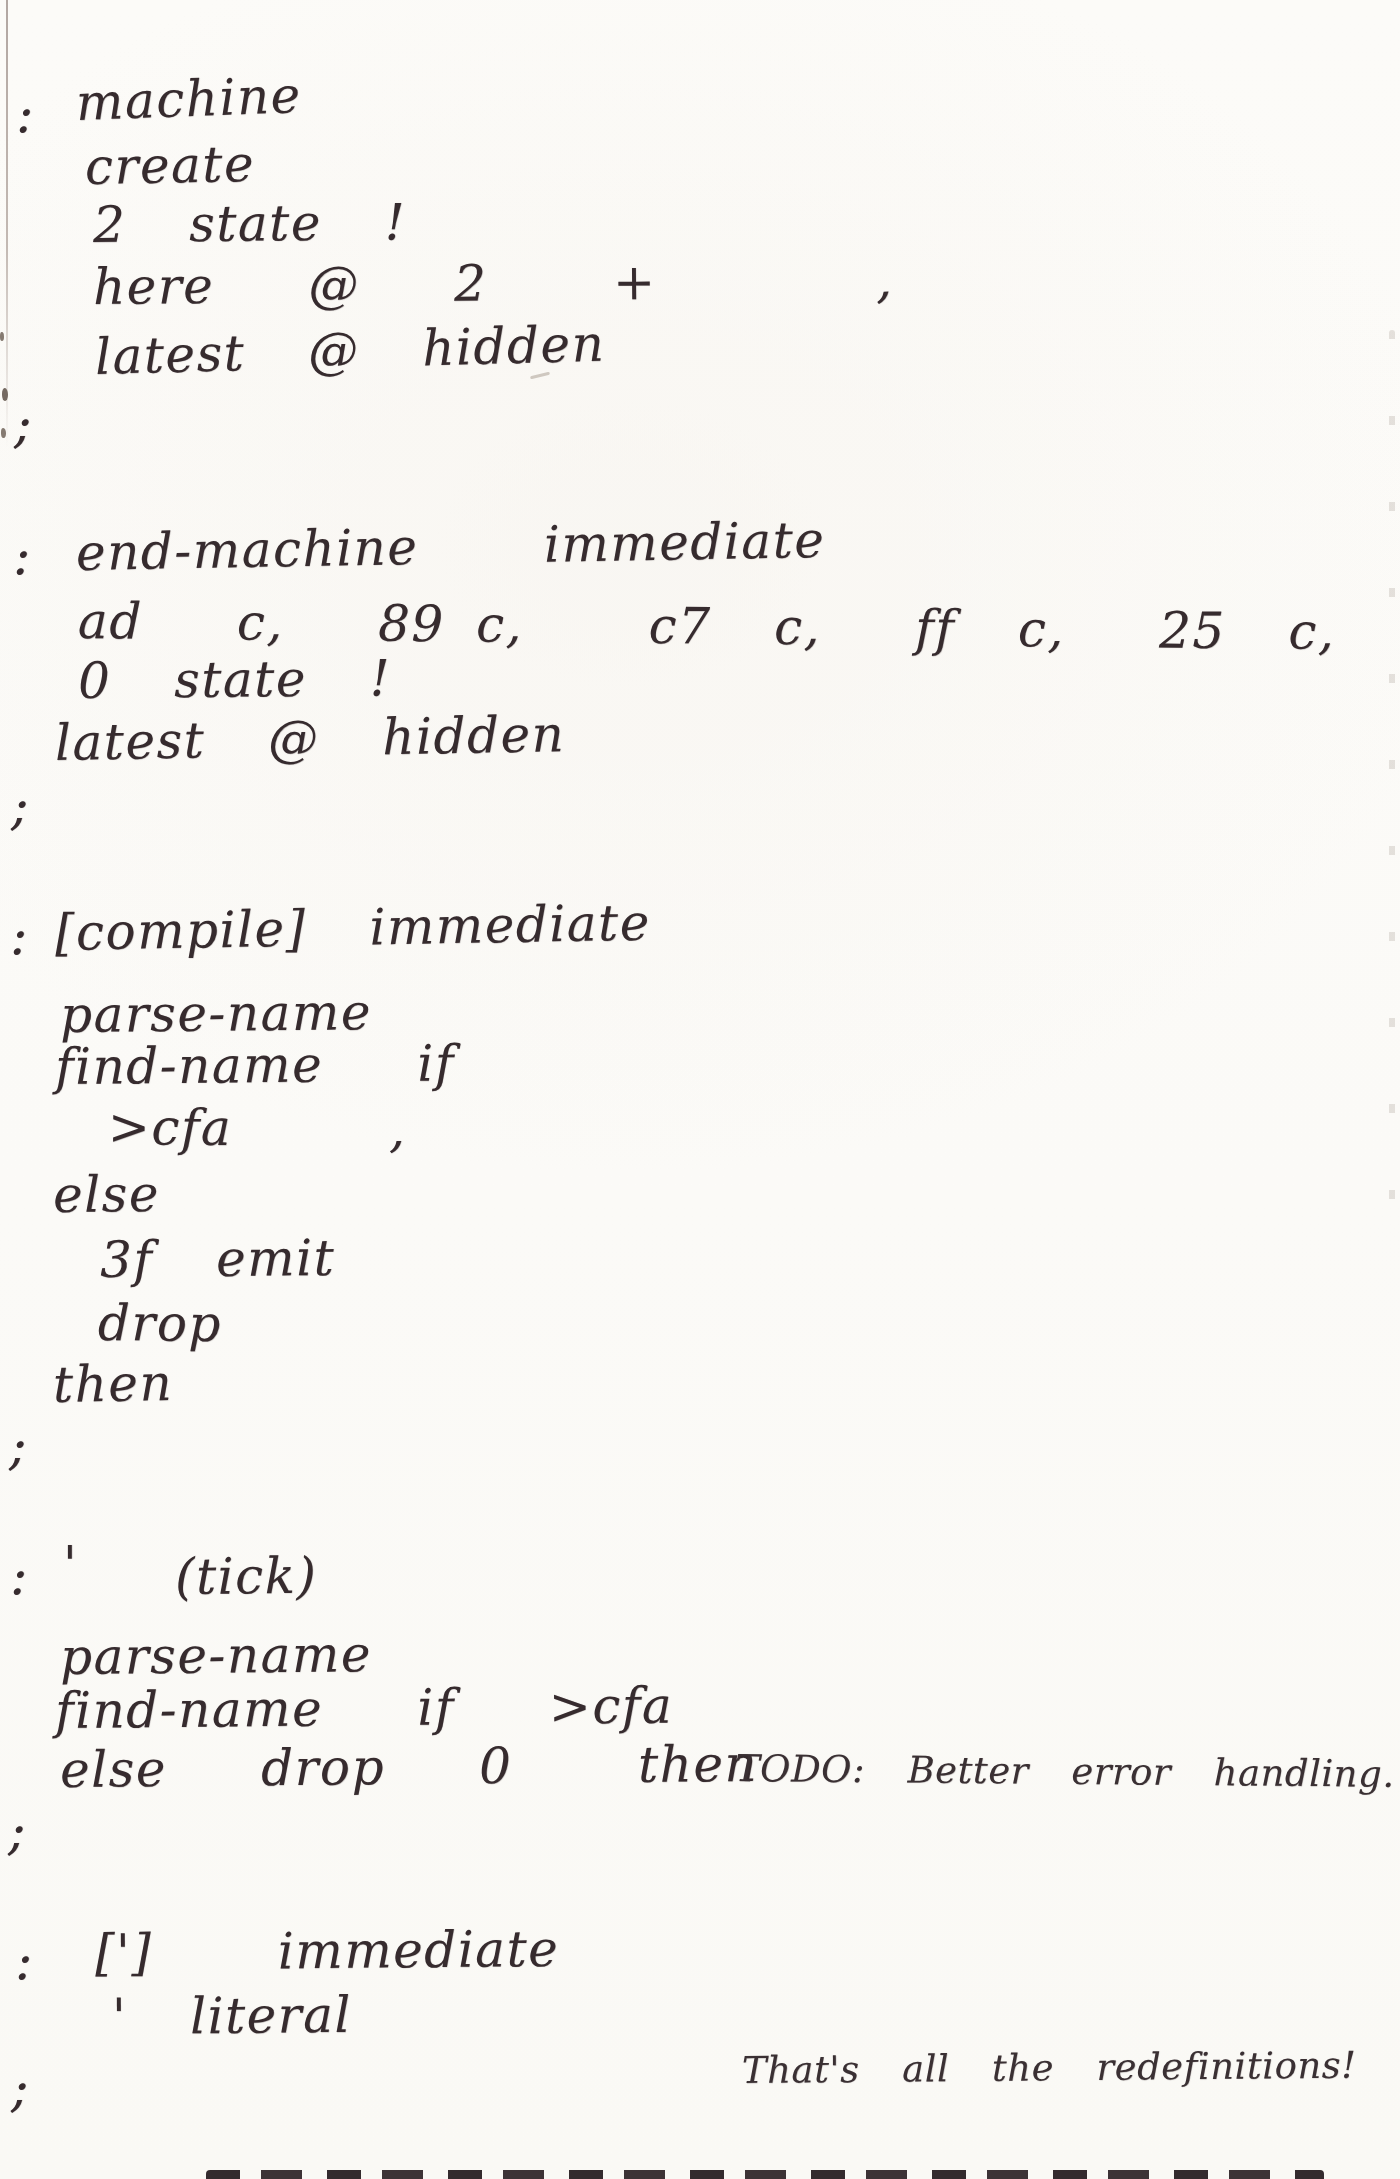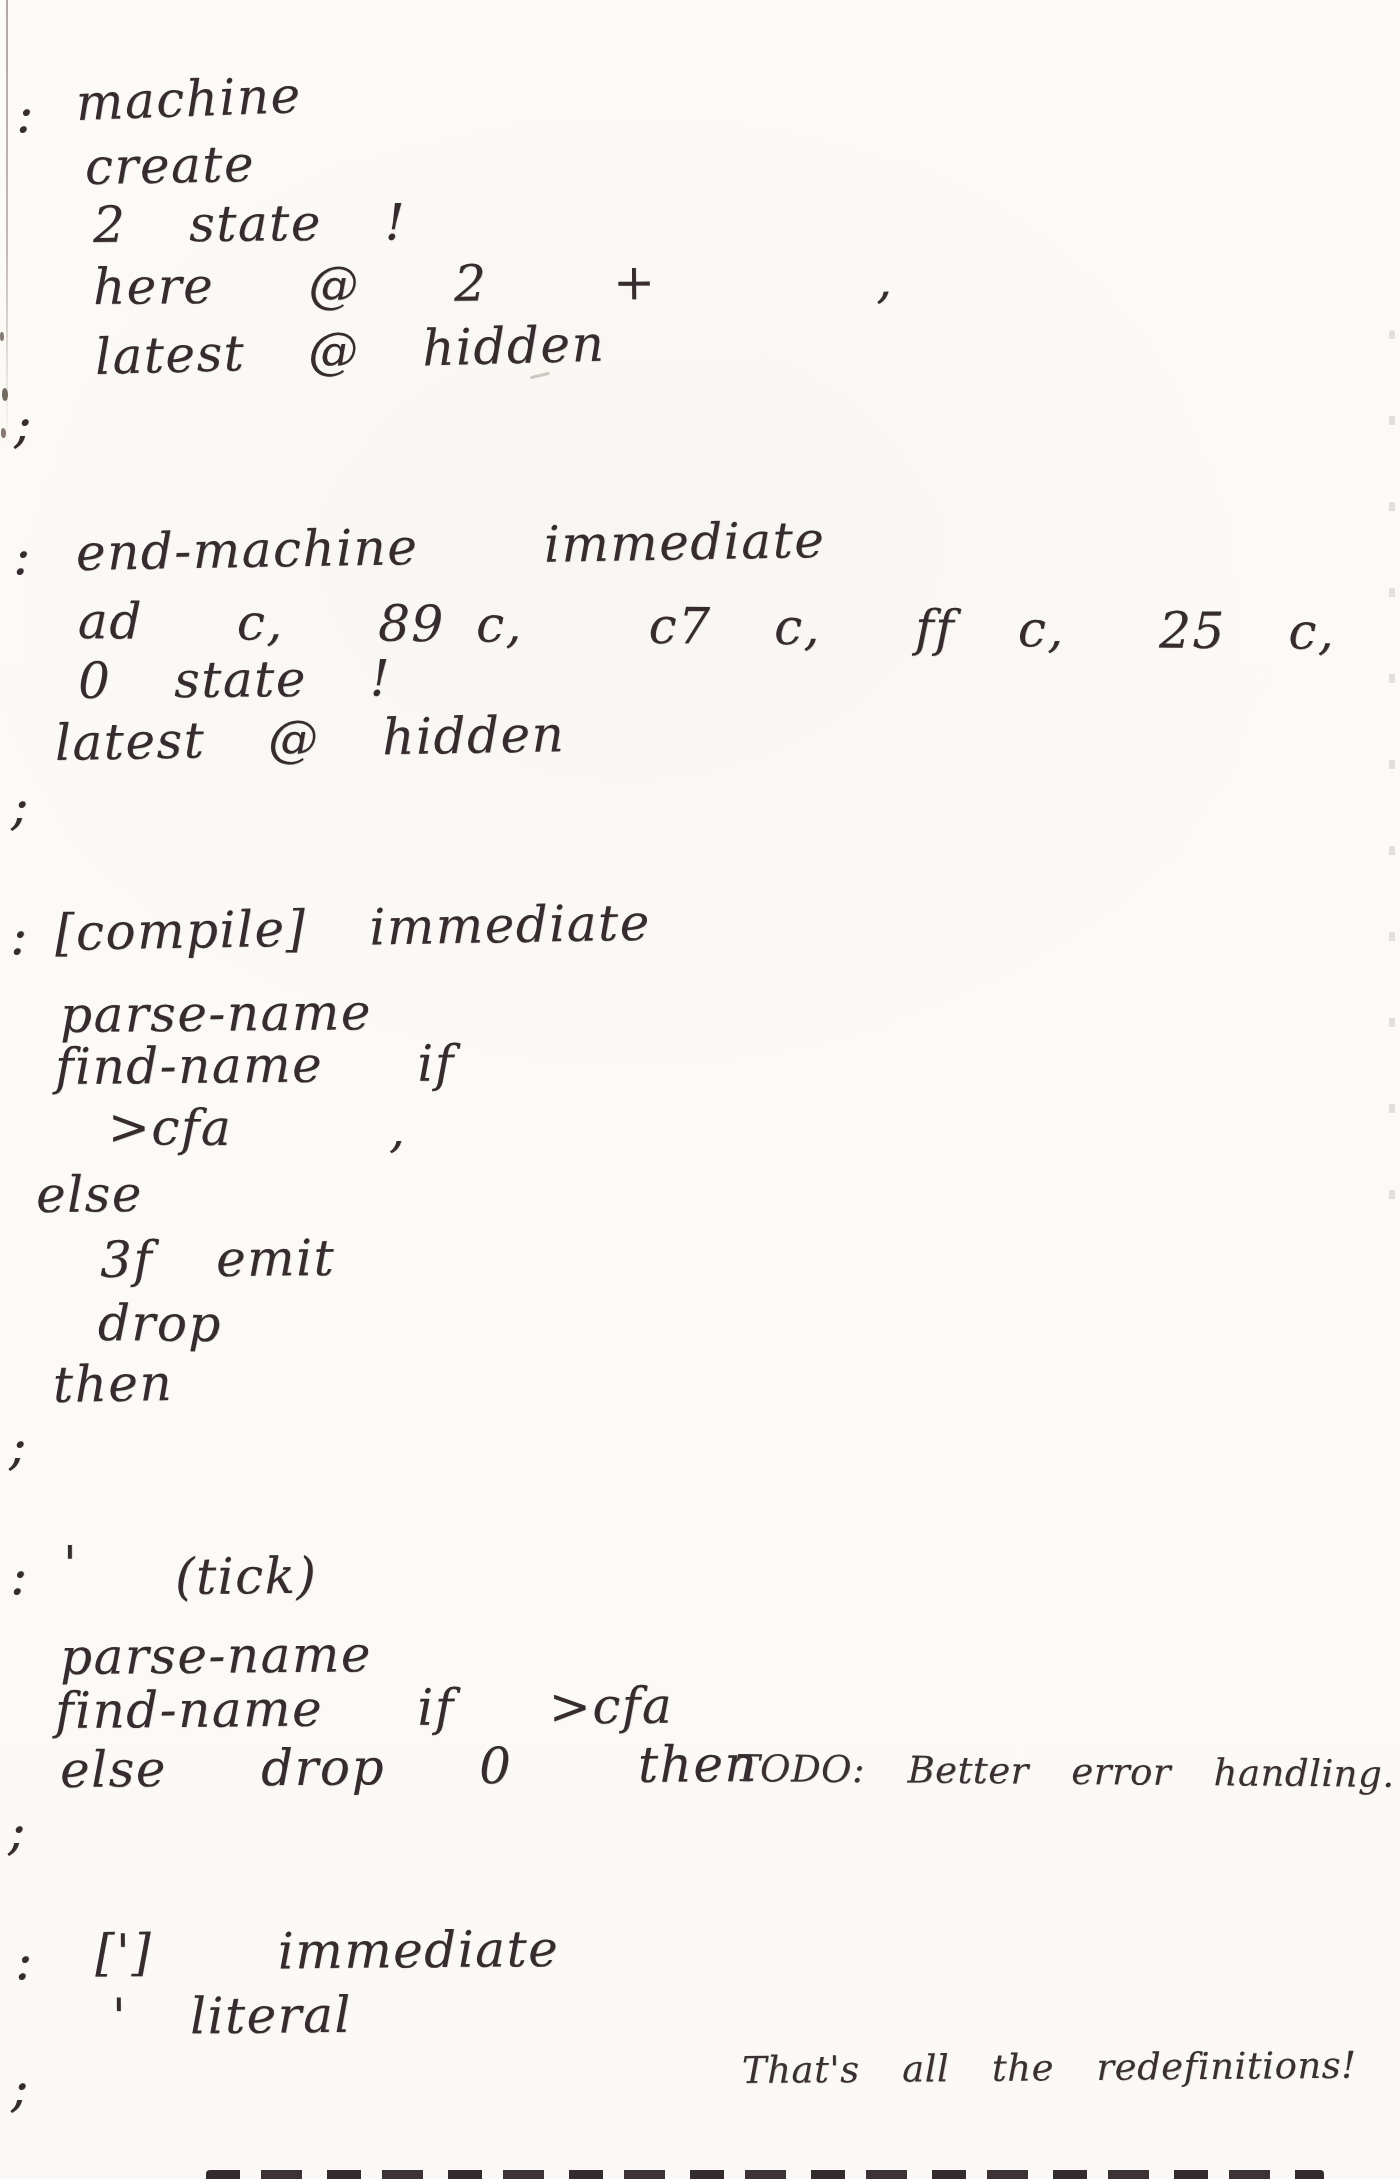--- a/index.html
+++ b/index.html
@@ -87,21 +87,21 @@
 <div class="code rp05" style="left:78px;top:596px;">ad   c,   89 c,    c7  c,   ff  c,   25  c,</div>
 <div class="code rn05" style="left:78px;top:656px;">0  state  !</div>
 <div class="code rn1" style="left:55px;top:718px;">latest  @  hidden</div>
 <div class="marker" style="left:11px;top:780px;">;</div>
 
 <div class="marker" style="left:10px;top:910px;">:</div>
 <div class="code rn1" style="left:55px;top:908px;">[compile]  immediate</div>
 <div class="code rn05" style="left:60px;top:990px;">parse-name</div>
 <div class="code rn05" style="left:55px;top:1042px;">find-name   if</div>
 <div class="code rp05" style="left:108px;top:1102px;">&gt;cfa     ,</div>
-<div class="code rn05" style="left:36px;top:1170px;">else</div>
+<div class="code rn05" style="left:53px;top:1170px;">else</div>
 <div class="code rn05" style="left:100px;top:1235px;">3f  emit</div>
 <div class="code rp05" style="left:98px;top:1298px;">drop</div>
 <div class="code rn1" style="left:53px;top:1360px;">then</div>
 <div class="marker" style="left:9px;top:1420px;">;</div>
 
 <div class="marker" style="left:10px;top:1550px;">:</div>
 <div class="code" style="left:63px;top:1540px;">'</div>
 <div class="code rn05" style="left:175px;top:1552px;">(tick)</div>
 <div class="code rn05" style="left:60px;top:1632px;">parse-name</div>
 <div class="code rn05" style="left:55px;top:1686px;">find-name   if   &gt;cfa</div>

